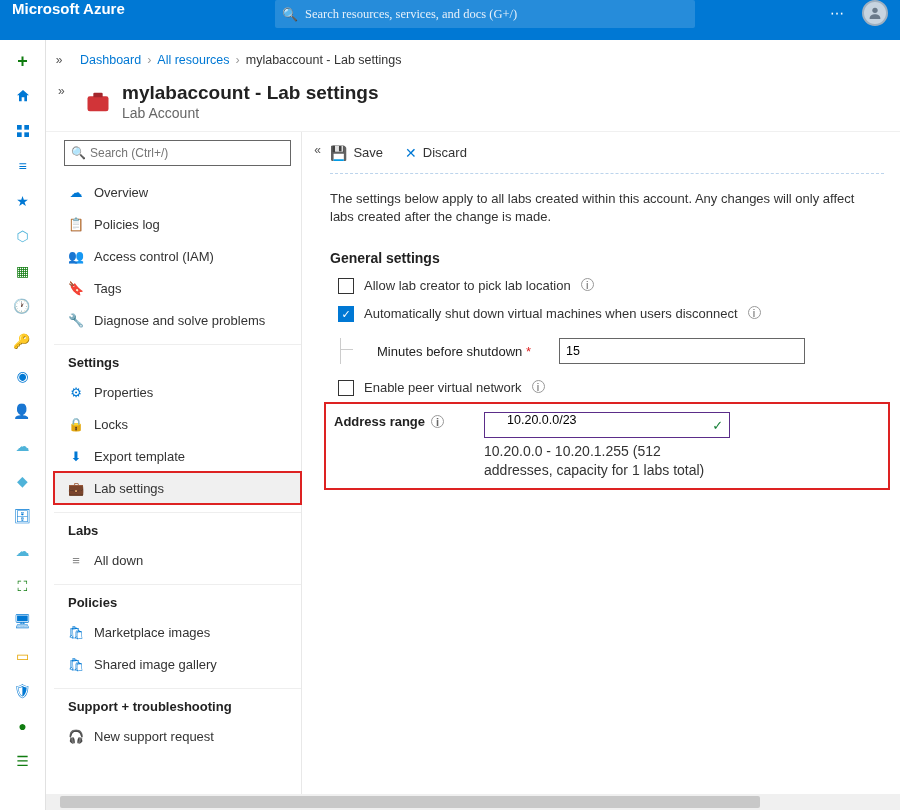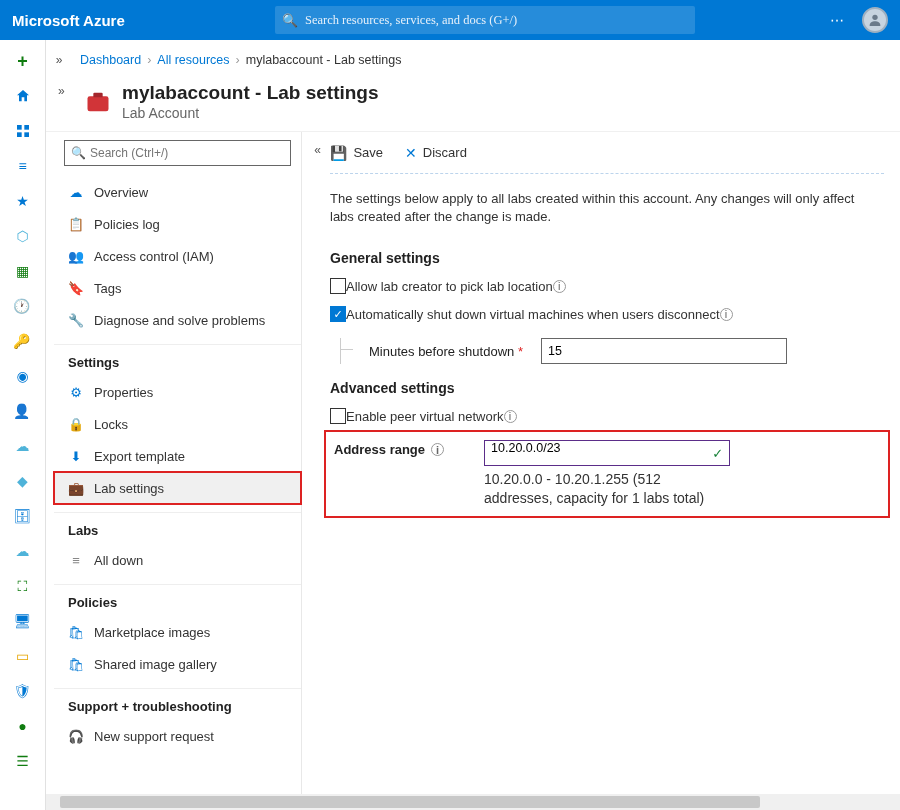--- a/index.html
+++ b/index.html
@@ -1,18 +1,18 @@
 <!DOCTYPE html>
 <html><head>
 <meta charset="utf-8">
 <style>
 * { box-sizing: border-box; margin: 0; padding: 0; font-family: 'Segoe UI', Arial, sans-serif; }
 html, body { width: 900px; height: 810px; overflow: hidden; background: #fff; }
 
-.topbar { height: 40px; background: #0078d4; display: flex; align-items: center; color: #fff; padding: 0 12px; }
+.topbar { height: 40px; background: #0078d4; display: flex; align-items: flex-start; color: #fff; padding: 0 12px; }
 .brand { font-size: 15px; font-weight: 600; }
 .search-wrap { margin-left: 150px; background: rgba(255,255,255,0.15); border-radius: 2px; width: 420px; height: 28px; display: flex; align-items: center; padding: 0 8px; }
 .search-wrap .icon { margin-right: 6px; font-size: 13px; }
 .search-wrap input { background: transparent; border: none; outline: none; color: #fff; font-size: 12.5px; width: 100%; font-family: Liberation Serif, serif; }
 .search-wrap input::placeholder { color: #e6f0fa; }
 .top-right { margin-left: auto; display: flex; align-items: center; gap: 16px; }
 .dots { letter-spacing: 2px; font-size: 14px; }
 .avatar { width: 26px; height: 26px; border-radius: 50%; background: #c7d4e0; display: flex; align-items: center; justify-content: center; border: 2px solid #9fb0c0; }
 .avatar svg { width: 16px; height: 16px; fill: #6a7a8a; }
 
@@ -47,37 +47,37 @@
 .navitem .nicon { width: 16px; height: 16px; display:flex; align-items:center; justify-content:center; font-size:13px; }
 
 .settings { flex: 1; padding: 0 16px 0 28px; overflow: auto; position: relative; }
 .toolbar { height: 42px; display:flex; align-items:center; gap: 22px; border-bottom: 1px dashed #bcd4ec; }
 .tbtn { display:flex; align-items:center; gap:6px; font-size:13px; color:#333; cursor:pointer; }
 .tbtn .ic { color:#0078d4; font-size:14px; }
 
 .desc { font-size: 13px; color: #333; padding: 16px 20px 14px 0; line-height: 1.4; }
 .sect-head { font-weight: 700; font-size: 14px; color:#222; margin: 10px 0 10px 0; }
 
-.field { display:flex; align-items:center; font-size:13px; color:#333; margin: 12px 0; }
+.field { display:flex; align-items:flex-start; gap:10px; font-size:13px; color:#333; margin: 12px 8px; }
 .chk { width:16px; height:16px; border:1px solid #333; display:inline-flex; align-items:center; justify-content:center; }
 .chk.checked { background:#0078d4; border-color:#0078d4; color:#fff; font-size:11px; }
 .info { color:#666; font-size:11px; border:1px solid #999; border-radius:50%; width:13px; height:13px; display:inline-flex; align-items:center; justify-content:center; }
 
 .indent { margin-left: 10px; border-left: 1px solid #ccc; padding-left: 24px; position: relative; }
 .indent::before { content:""; position:absolute; left:0; bottom:14px; width:12px; height:1px; background:#ccc; }
-.row { display:flex; align-items:center; gap: 18px; margin: 16px 4px; }
+.row { display:flex; align-items:center; gap: 28px; margin: 16px 12px; }
 .row label { font-size:13px; color:#222; }
 .req { color:#d22; }
 .txtin { width: 246px; height:26px; border:1px solid #666; padding: 0 6px; font-size:12.5px; }
 
 .addr-block { outline: 2px solid #d22; outline-offset: 4px; padding: 4px; margin-top: 6px; }
 .addr-row { display:flex; align-items:flex-start; gap: 40px; }
 .addr-label { font-size:13px; font-weight:600; color:#222; display:flex; align-items:center; gap:6px; margin-top:2px;}
 .addr-input-wrap { display:flex; flex-direction:column; }
-.addr-input { width: 246px; height:26px; border:1px solid #5b2d89; padding:0 6px 0 6px; font-size:12.5px; position:relative; }
+.addr-input { width: 246px; height:26px; border:1px solid #5b2d89; padding:0 6px 0 22px; font-size:12.5px; position:relative; }
 .addr-input .check { position:absolute; right:6px; top:5px; color:#178038; font-size:13px; }
 .addr-hint { font-size:14px; color:#333; margin-top:4px; line-height:1.35; width:246px; }
 
 .hscroll { position:absolute; bottom:0; left:46px; right:0; height:16px; background:#f0f0f0; }
 .hscroll .thumb { position:absolute; left:14px; top:2px; height:12px; width: 700px; background:#c8c8c8; border-radius:2px; }
 
 
 .sicon { width:16px; height:16px; }
 </style>
 </head>
@@ -266,21 +266,20 @@
           <span>Automatically shut down virtual machines when users disconnect</span>
           <span class="info">i</span>
         </div>
         <div class="indent">
           <div class="row">
             <label><span>Minutes before shutdown</span> <span class="req">*</span></label>
             <input class="txtin" type="text" value="15" style="">
           </div>
         </div>
 
-        <div class="sect-head">Advanced settings</div>
         <div class="field">
           <span class="chk"></span>
           <span>Enable peer virtual network</span>
           <span class="info">i</span>
         </div>
 
         <div class="addr-block">
           <div class="addr-row">
             <div class="addr-label">
               <span>Address range</span>

